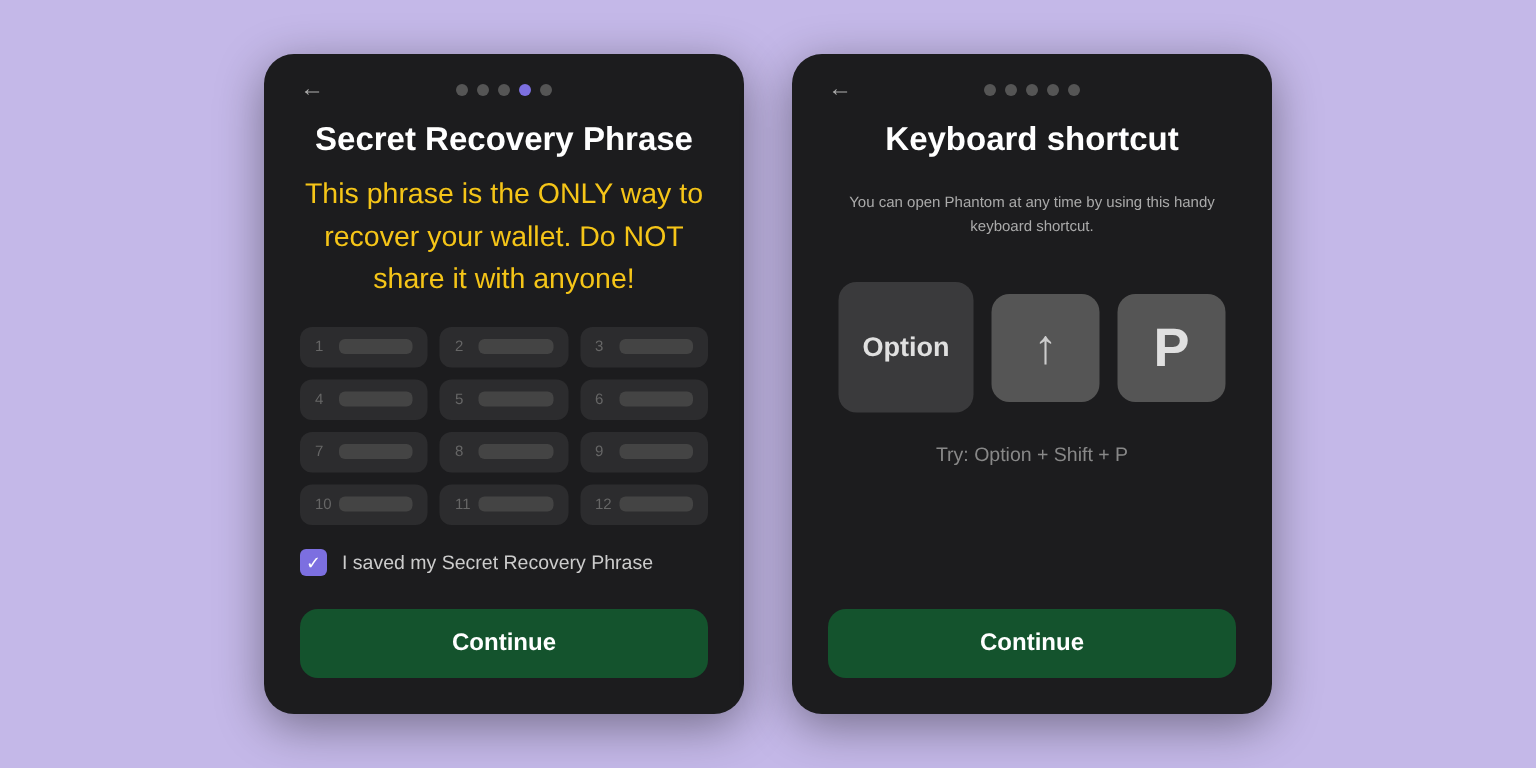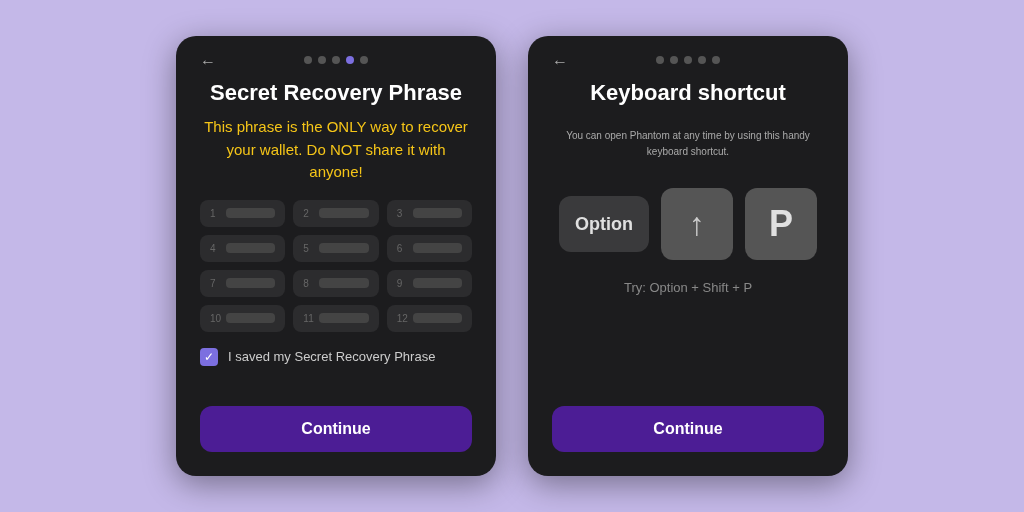--- a/index.html
+++ b/index.html
@@ -66,21 +66,21 @@
     .card-title {
       font-size: 22px;
       font-weight: 700;
       color: #ffffff;
       text-align: right;
       margin-bottom: 10px;
     }
 
     .warning-text {
       color: #f5c518;
-      font-size: 15px;
+      font-size: 19px;
       text-align: center;
       line-height: 1.5;
       margin-bottom: 16px;
     }
 
     .phrase-grid {
       display: grid;
       grid-template-columns: repeat(3, 1fr);
       gap: 8px;
       width: 100%;
@@ -134,21 +134,21 @@
     }
 
     .checkbox-label {
       color: #ccc;
       font-size: 13px;
       text-align: center;
     }
 
     .continue-btn {
       width: 100%;
-      background: #4c1d95;
+      background: #14532d;
       border: none;
       border-radius: 12px;
       color: white;
       font-size: 16px;
       font-weight: 600;
       padding: 14px;
       cursor: pointer;
       margin-top: auto;
     }
 
@@ -182,21 +182,21 @@
       border-radius: 12px;
       display: flex;
       align-items: center;
       justify-content: center;
       color: #e0e0e0;
       font-weight: 600;
     }
 
     .key-option {
       width: 90px;
-      height: 56px;
+      height: 87px;
       font-size: 18px;
     }
 
     .key-shift {
       width: 72px;
       height: 72px;
       background: #555;
     }
 
     .key-shift-arrow {

